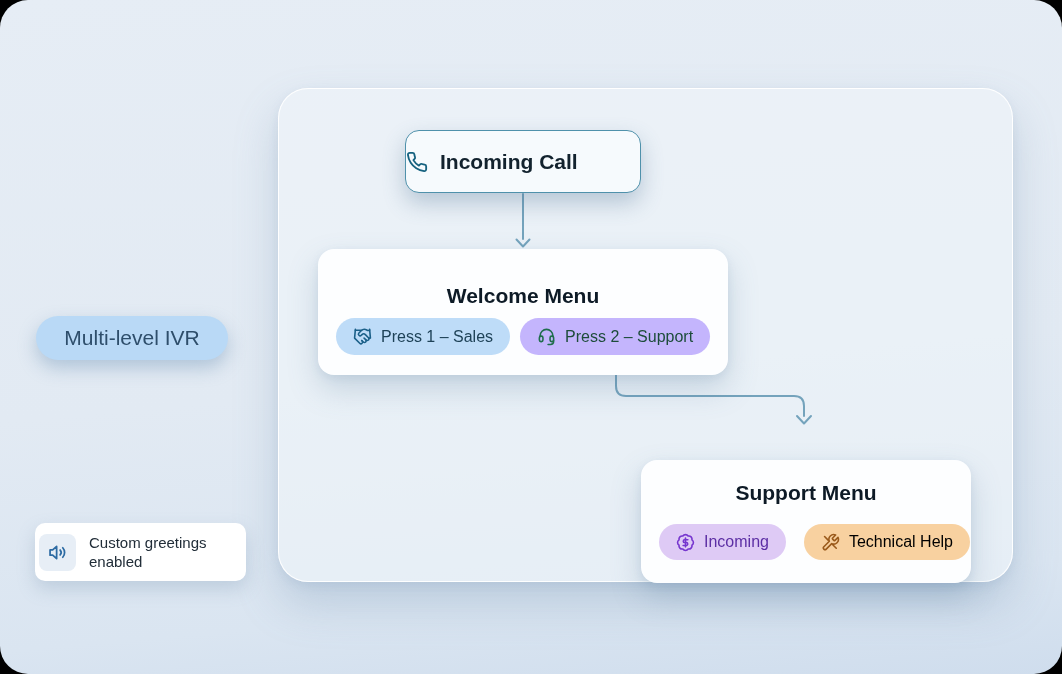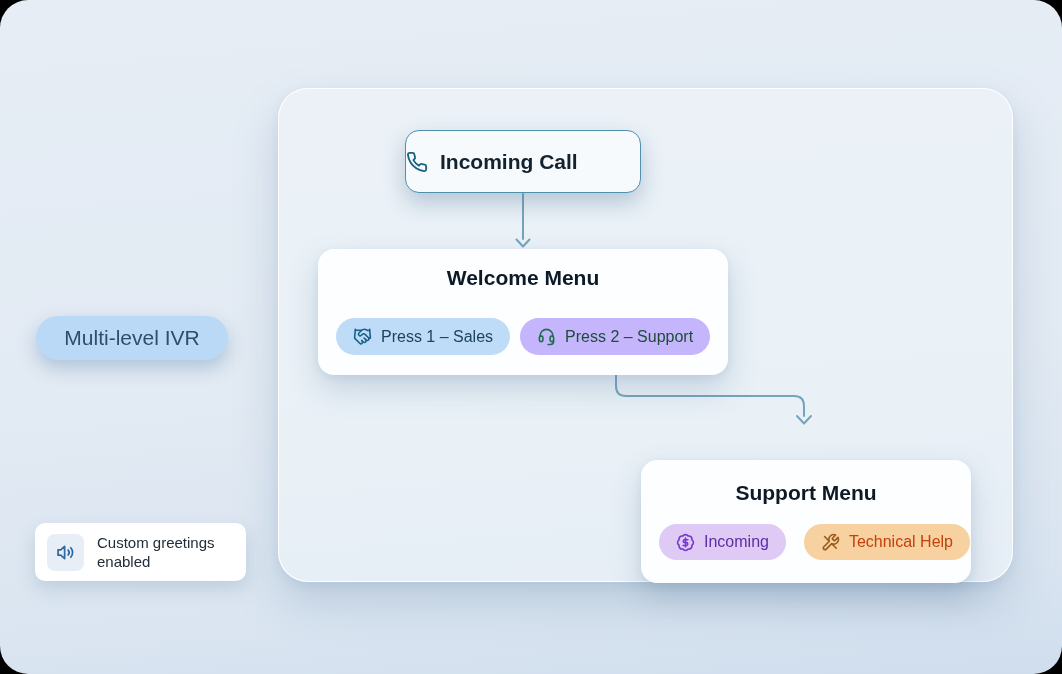--- a/index.html
+++ b/index.html
@@ -26,52 +26,52 @@
   }
   .node-incoming .icn { color:#15617f; display:flex; }
 
   .card {
     position:absolute; background:#fdfeff; border-radius:16px;
     box-shadow:0 14px 30px rgba(88,122,155,.25), 0 3px 8px rgba(110,140,170,.12);
   }
   .card.welcome { left:318px; top:249px; width:410px; height:126px; }
   .card.support { left:641px; top:428px; width:330px; height:123px;margin-top:32px; }
   .card-title { text-align:center; font-size:21px; font-weight:600; color:#0d1a26; }
-  .welcome .card-title { margin-top:17px; }
+  .welcome .card-title { margin-top:35px; }
   .support .card-title { margin-top:21px; }
   .pill-row { position:absolute; left:18px; right:18px; display:flex; }
   .welcome .pill-row { bottom:20px; gap:10px; }
   .support .pill-row { bottom:23px; gap:18px; }
 
   .pill {
     display:flex; align-items:center; gap:9px; height:37px; border-radius:19px;
     padding:16px 17px; font-size:16px; font-weight:500; white-space:nowrap; border:none; cursor:default;
     font-family:"Liberation Sans",sans-serif;
   }
   .pill .icn { display:flex; }
   .pill.sales     { background:#bedcf8; color:#1e4257; }
   .pill.sales .icn { color:#1b6089; }
   .pill.supp      { background:#c4b5fd; color:#1d4c3a; }
   .pill.supp .icn  { color:#1f6d4c; }
   .pill.billing   { background:#decaf5; color:#5c2ea4; height:36px; }
   .pill.billing .icn { color:#7635cf; }
-  .pill.technical { background:#f8d1a0; color:#c2410c; height:36px; }
+  .pill.technical { background:#f8d1a0; color:#000000; height:36px; }
   .pill.technical .icn { color:#9a5a1b; }
 
   .badge-ivr {
     position:absolute; left:36px; top:316px; width:192px; height:44px; border-radius:22px;
     background:#b9d9f6; color:#2e4e6b; display:flex; align-items:center; justify-content:center;
     font-size:21px; font-weight:500; box-shadow:0 8px 18px rgba(116,150,184,.45);
   }
 
   .note {
     position:absolute; left:35px; top:523px; width:211px; height:58px; box-sizing:border-box;
     background:#ffffff; border-radius:10px;
     box-shadow:0 8px 18px rgba(110,140,170,.28);
-    display:flex; align-items:center; gap:13px; padding-left:12px;
+    display:flex; align-items:center; gap:13px; padding-left:4px;
   }
   .note-icon {
     width:37px; height:37px; border-radius:8px; background:#e7eef6;
     display:flex; align-items:center; justify-content:center; color:#2d6ba3; flex:0 0 auto;
   }
   .note-text { font-size:15px; color:#212d38; line-height:1.27; font-weight:500; width:126px; }
 
   svg.ic { stroke:currentColor; fill:none; stroke-width:2; stroke-linecap:round; stroke-linejoin:round; }
 </style>
 </head>

